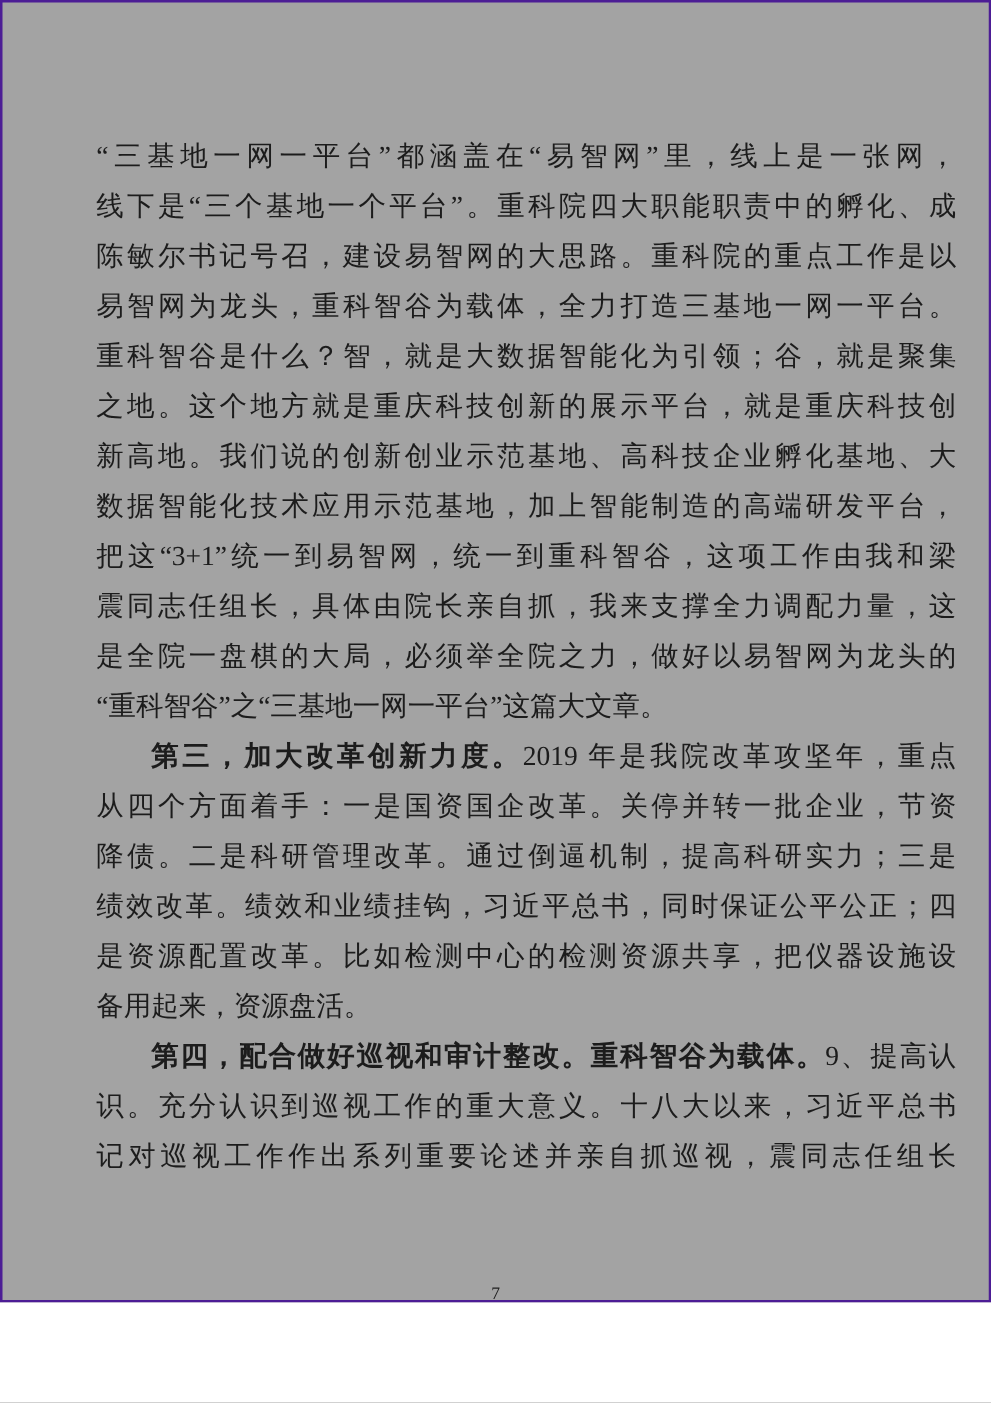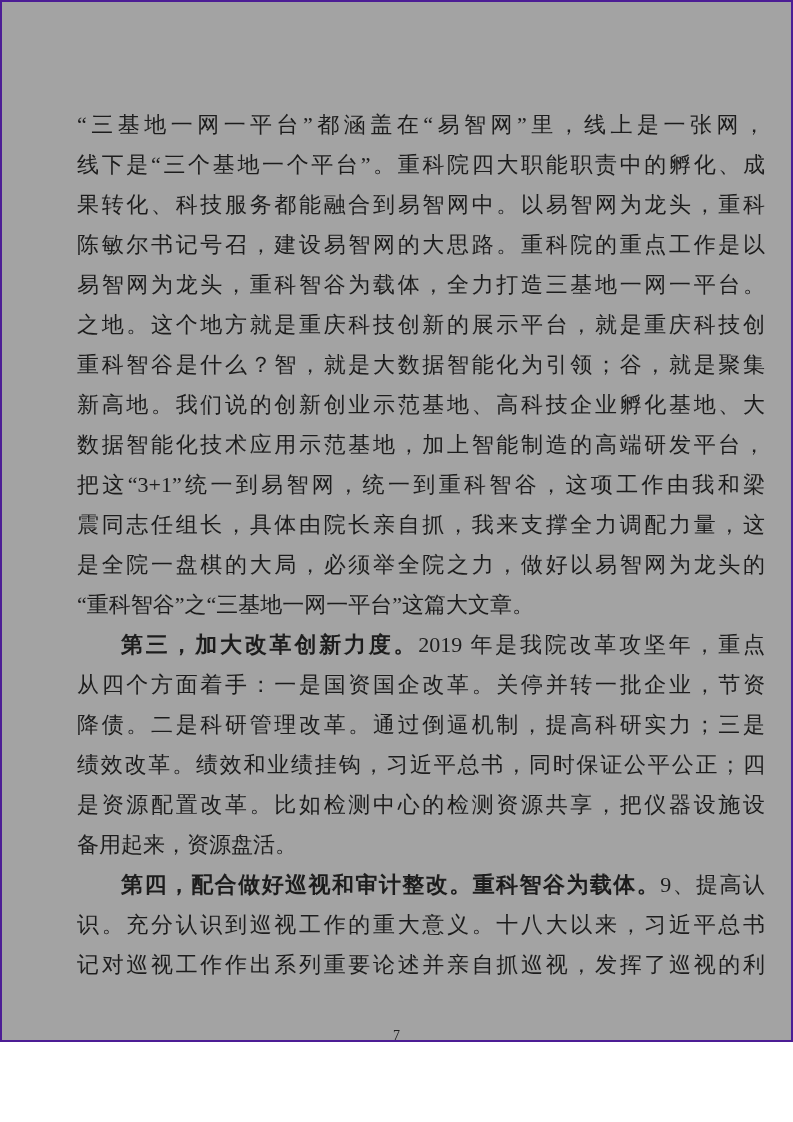--- a/index.html
+++ b/index.html
@@ -54,35 +54,34 @@
     color: #1c1c1c;
   }
 </style>
 </head>
 <body>
 
 <div class="page">
   <div class="text-block">
       <div class="line"><span>“三基地一网一平台”都涵盖在“易智网”里，线上是一张网，</span></div>
       <div class="line"><span>线下是“三个基地一个平台”。重科院四大职能职责中的孵化、成</span></div>
-      <div class="line"><span>果转化、科技服务都能融合到易智网中。以易智网为龙头，重科</span></div>
       <div class="line"><span>陈敏尔书记号召，建设易智网的大思路。重科院的重点工作是以</span></div>
       <div class="line"><span>易智网为龙头，重科智谷为载体，全力打造三基地一网一平台。</span></div>
+      <div class="line"><span>重科智谷是什么？智，就是大数据智能化为引领；谷，就是聚集</span></div>
       <div class="line"><span>之地。这个地方就是重庆科技创新的展示平台，就是重庆科技创</span></div>
-      <div class="line"><span>重科智谷是什么？智，就是大数据智能化为引领；谷，就是聚集</span></div>
       <div class="line"><span>新高地。我们说的创新创业示范基地、高科技企业孵化基地、大</span></div>
       <div class="line"><span>数据智能化技术应用示范基地，加上智能制造的高端研发平台，</span></div>
       <div class="line"><span>把这“3+1”统一到易智网，统一到重科智谷，这项工作由我和梁</span></div>
       <div class="line"><span>震同志任组长，具体由院长亲自抓，我来支撑全力调配力量，这</span></div>
       <div class="line"><span>是全院一盘棋的大局，必须举全院之力，做好以易智网为龙头的</span></div>
       <div class="line no-fill"><span>“重科智谷”之“三基地一网一平台”这篇大文章。</span></div>
       <div class="line indent"><span class="bold">第三，加大改革创新力度。</span><span>2019 年是我院改革攻坚年，重点</span></div>
       <div class="line"><span>从四个方面着手：一是国资国企改革。关停并转一批企业，节资</span></div>
       <div class="line"><span>降债。二是科研管理改革。通过倒逼机制，提高科研实力；三是</span></div>
       <div class="line"><span>绩效改革。绩效和业绩挂钩，习近平总书，同时保证公平公正；四</span></div>
       <div class="line"><span>是资源配置改革。比如检测中心的检测资源共享，把仪器设施设</span></div>
       <div class="line no-fill"><span>备用起来，资源盘活。</span></div>
       <div class="line indent"><span class="bold">第四，配合做好巡视和审计整改。重科智谷为载体。</span><span>9、提高认</span></div>
       <div class="line"><span>识。充分认识到巡视工作的重大意义。十八大以来，习近平总书</span></div>
-      <div class="line"><span>记对巡视工作作出系列重要论述并亲自抓巡视，发挥了巡视的利</span></div>
+      <div class="line"><span>记对巡视工作作出系列重要论述并亲自抓巡视，震同志任组长</span></div>
     </div>
   <div class="page-number">7</div>
 </div>
 
 </body></html>

